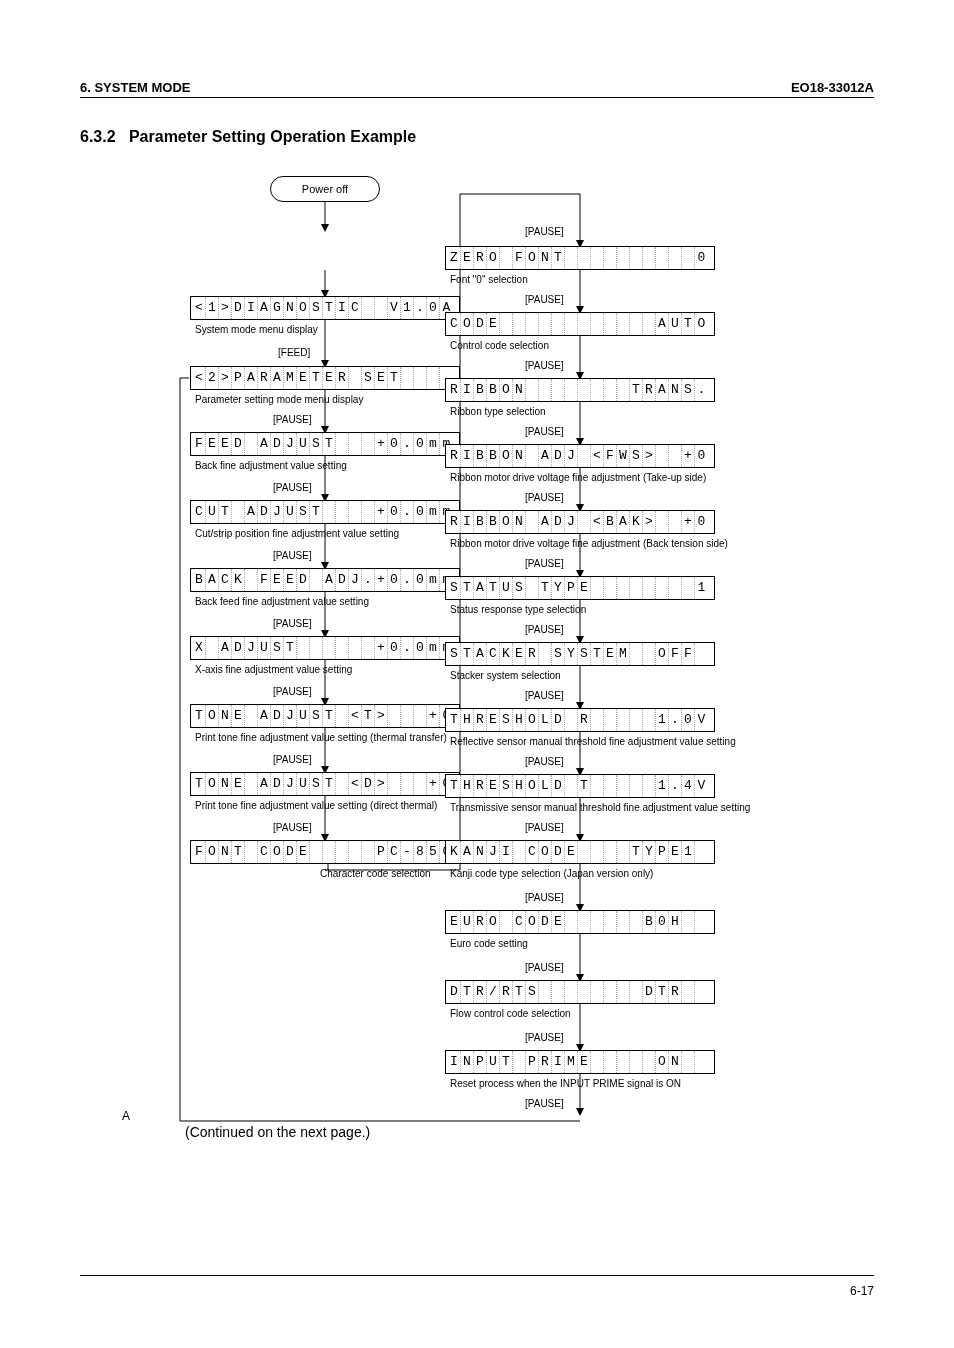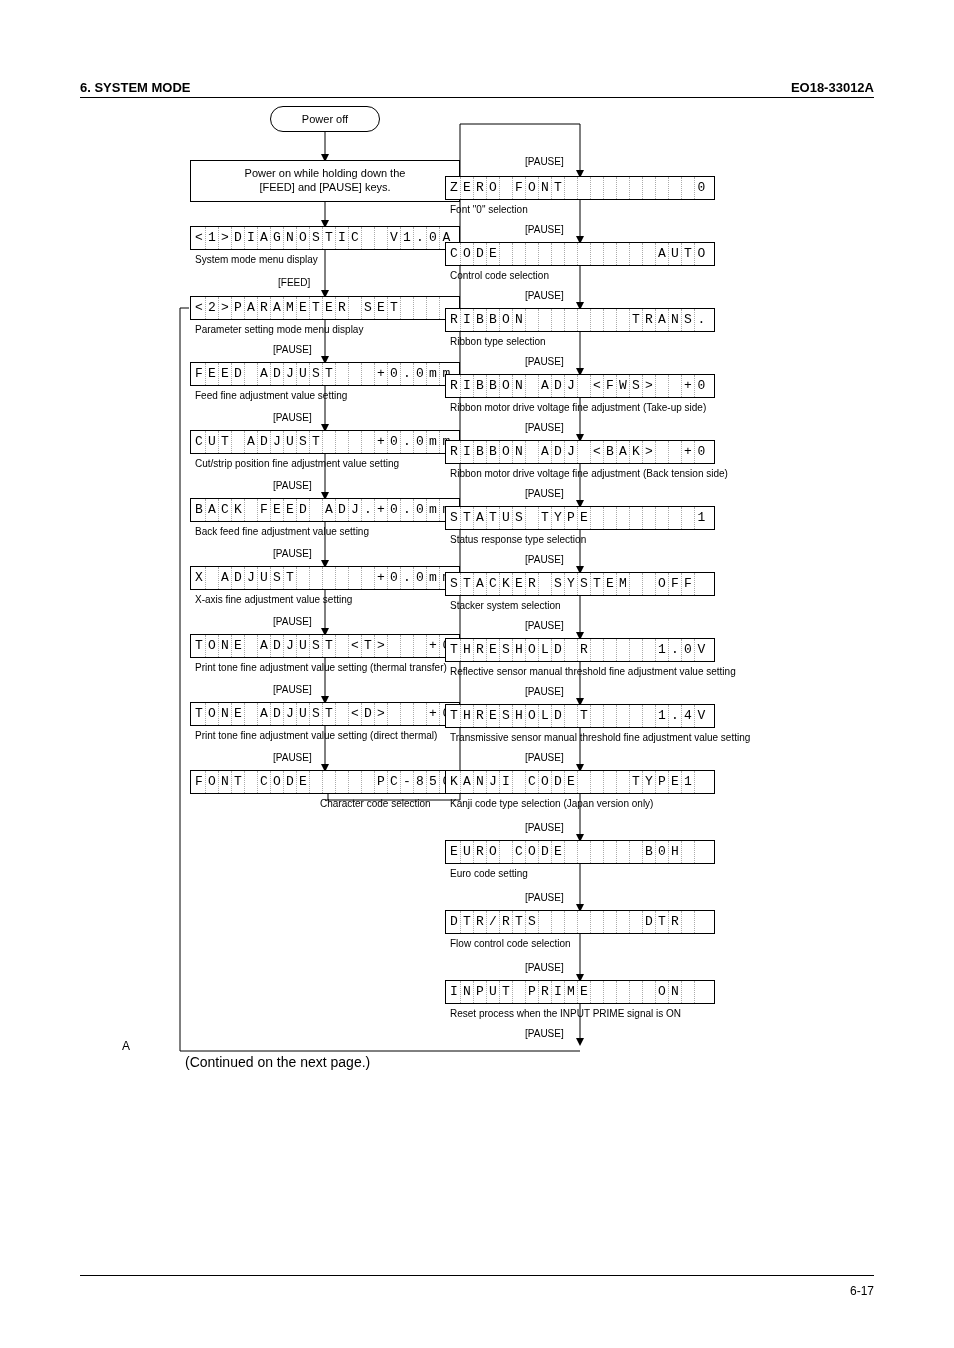--- a/index.html
+++ b/index.html
@@ -99,20 +99,24 @@
 </head>
 <body>
 
 <div class="page">
   <div class="hdr">
     <span>6. SYSTEM MODE</span>
     <span>EO18-33012A</span>
   </div>
   <div class="hdr-line"></div>
 
+  <div class="section-title">
+    <span>6.3.2</span>&nbsp;&nbsp;
+    <span>Parameter Setting Operation Example</span>
+  </div>
 
   <div class="diagram" id="diagram">
 
     <svg viewBox="0 0 794 1020" preserveAspectRatio="none">
       <defs>
         <marker id="ah" markerWidth="8" markerHeight="8" refX="6" refY="4" orient="auto">
           <path d="M0,0 L8,4 L0,8 Z" fill="#000"></path>
         </marker>
       </defs>
 
@@ -149,24 +153,20 @@
 
       <line x1="500" y1="947" x2="100" y2="947" stroke="#000"></line>
 
       <polyline points="245,696 245,696 380,696 380,20 500,20" fill="none" stroke="#000"></polyline>
     </svg>
 
     <div class="rounded" style="left:190px; top:2px;">
         <span>Power off</span>
       </div>
 
-    <div class="plainbox" style="left:110px; top:56px;">
-      <div>Power on while holding down the</div>
-      <div>[FEED] and [PAUSE] keys.</div>
-    </div>
 
     <div class="lcd" id="L0" style="left:110px; top:122px;">
         <span class="cell">&lt;</span>
         <span class="cell">1</span>
         <span class="cell">&gt;</span>
         <span class="cell">D</span>
         <span class="cell">I</span>
         <span class="cell">A</span>
         <span class="cell">G</span>
         <span class="cell">N</span>
@@ -226,21 +226,21 @@
         <span class="cell"> </span>
         <span class="cell"> </span>
         <span class="cell"> </span>
         <span class="cell">+</span>
         <span class="cell">0</span>
         <span class="cell">.</span>
         <span class="cell">0</span>
         <span class="cell">m</span>
         <span class="cell">m</span>
       </div>
-    <div class="caption" style="left:115px; top:286px">Feed fine adjustment value setting</div>
+    <div class="caption" style="left:115px; top:286px">Back fine adjustment value setting</div>
     <div class="caption" style="left:193px; top:308px">[PAUSE]</div>
 
     <div class="lcd" id="L3" style="left:110px; top:326px;">
         <span class="cell">C</span>
         <span class="cell">U</span>
         <span class="cell">T</span>
         <span class="cell"> </span>
         <span class="cell">A</span>
         <span class="cell">D</span>
         <span class="cell">J</span>

